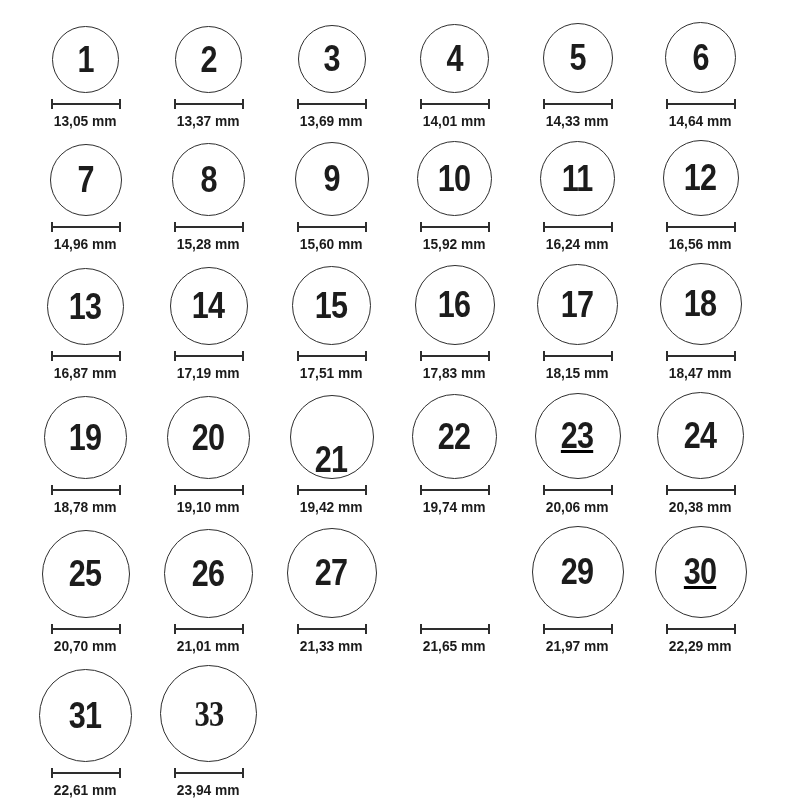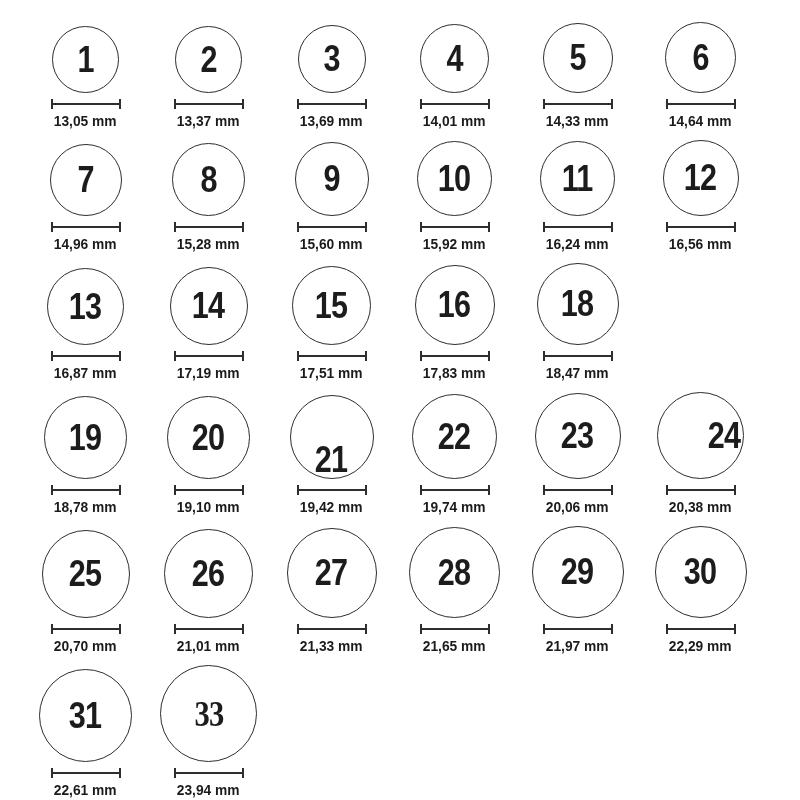--- a/index.html
+++ b/index.html
@@ -267,20 +267,31 @@
       <span class="num">16</span>
     </div>
     <div class="measure">
       <span class="tick"></span>
       <span class="bar"></span>
       <span class="tick"></span>
     </div>
     <div class="label">17,83 mm</div>
   </div>
 
+  <div class="cell">
+    <div class="circle" style="width: 81px; height: 81px;">
+      <span class="num">17</span>
+    </div>
+    <div class="measure">
+      <span class="tick"></span>
+      <span class="bar"></span>
+      <span class="tick"></span>
+    </div>
+    <div class="label">18,15 mm</div>
+  </div>
 
   <div class="cell">
     <div class="circle" style="width: 82px; height: 82px;">
       <span class="num">18</span>
     </div>
     <div class="measure">
       <span class="tick"></span>
       <span class="bar"></span>
       <span class="tick"></span>
     </div>
@@ -330,33 +341,33 @@
     </div>
     <div class="measure">
       <span class="tick"></span>
       <span class="bar"></span>
       <span class="tick"></span>
     </div>
     <div class="label">19,74 mm</div>
   </div>
 
   <div class="cell">
-    <div class="circle" style="width: 86px; height: 86px;">
+    <div class="circle" style="width: 86px; height: 86px; text-decoration: underline;">
       <span class="num">23</span>
     </div>
     <div class="measure">
       <span class="tick"></span>
       <span class="bar"></span>
       <span class="tick"></span>
     </div>
     <div class="label">20,06 mm</div>
   </div>
 
   <div class="cell">
-    <div class="circle" style="width: 87px; height: 87px; justify-content: flex-end;">
+    <div class="circle" style="width: 87px; height: 87px;">
       <span class="num">24</span>
     </div>
     <div class="measure">
       <span class="tick"></span>
       <span class="bar"></span>
       <span class="tick"></span>
     </div>
     <div class="label">20,38 mm</div>
   </div>
 </div>
@@ -391,23 +402,20 @@
     </div>
     <div class="measure">
       <span class="tick"></span>
       <span class="bar"></span>
       <span class="tick"></span>
     </div>
     <div class="label">21,33 mm</div>
   </div>
 
   <div class="cell">
-    <div class="circle" style="width: 91px; height: 91px;">
-      <span class="num">28</span>
-    </div>
     <div class="measure">
       <span class="tick"></span>
       <span class="bar"></span>
       <span class="tick"></span>
     </div>
     <div class="label">21,65 mm</div>
   </div>
 
   <div class="cell">
     <div class="circle" style="width: 92px; height: 92px; justify-content: center;">
@@ -415,21 +423,21 @@
     </div>
     <div class="measure">
       <span class="tick"></span>
       <span class="bar"></span>
       <span class="tick"></span>
     </div>
     <div class="label">21,97 mm</div>
   </div>
 
   <div class="cell">
-    <div class="circle" style="width: 92px; height: 92px;">
+    <div class="circle" style="width: 92px; height: 92px; text-decoration: underline;">
       <span class="num">30</span>
     </div>
     <div class="measure">
       <span class="tick"></span>
       <span class="bar"></span>
       <span class="tick"></span>
     </div>
     <div class="label">22,29 mm</div>
   </div>
 </div>

